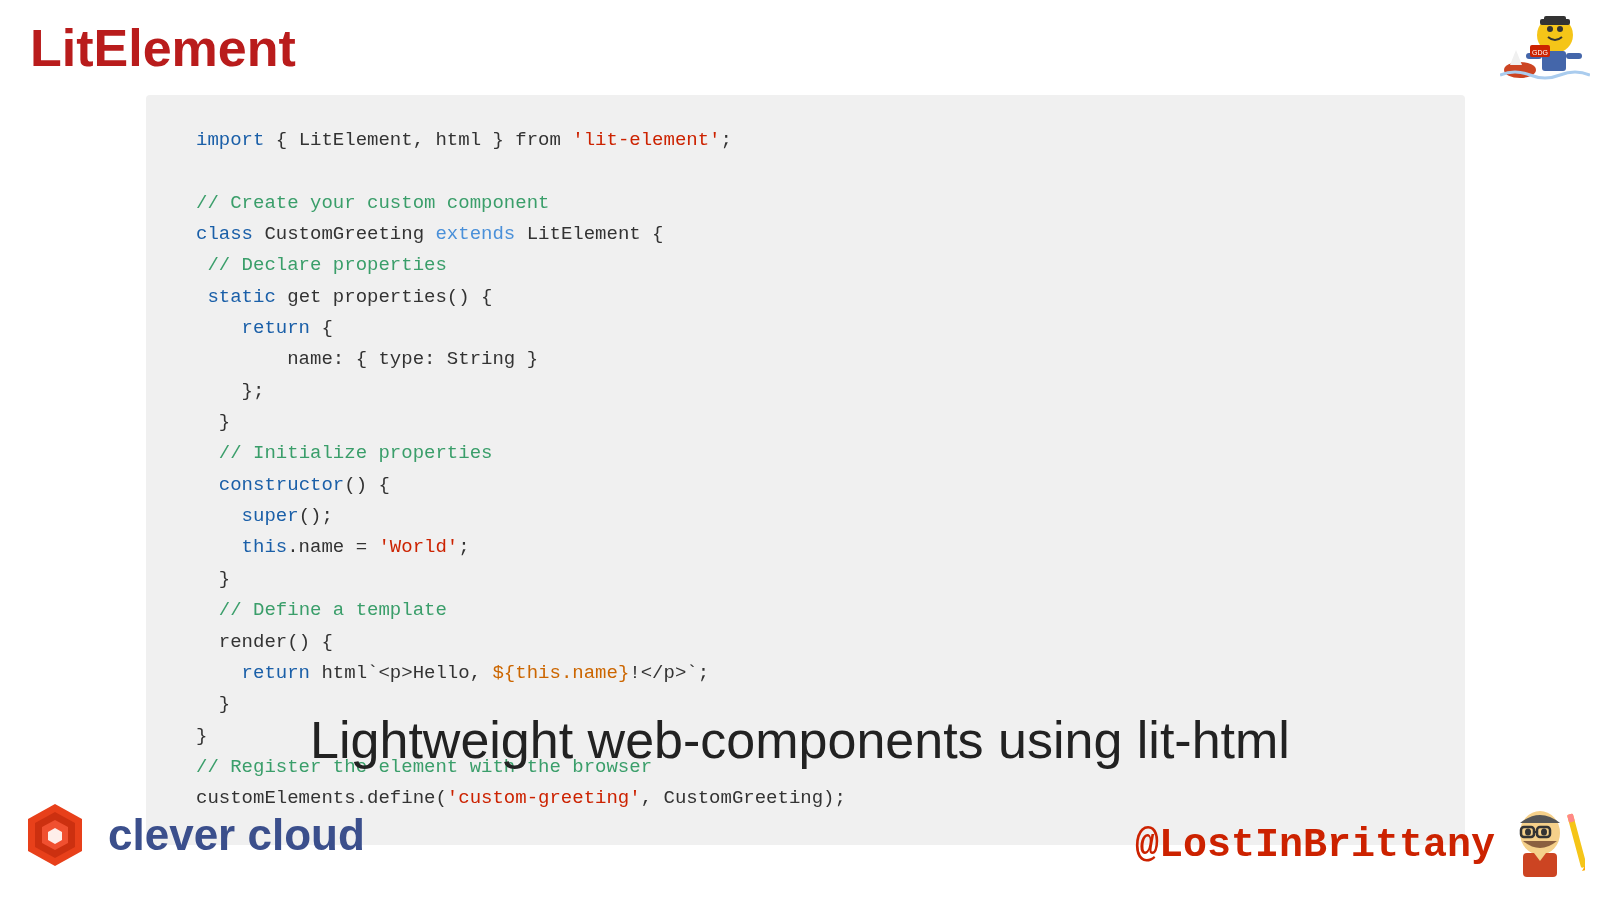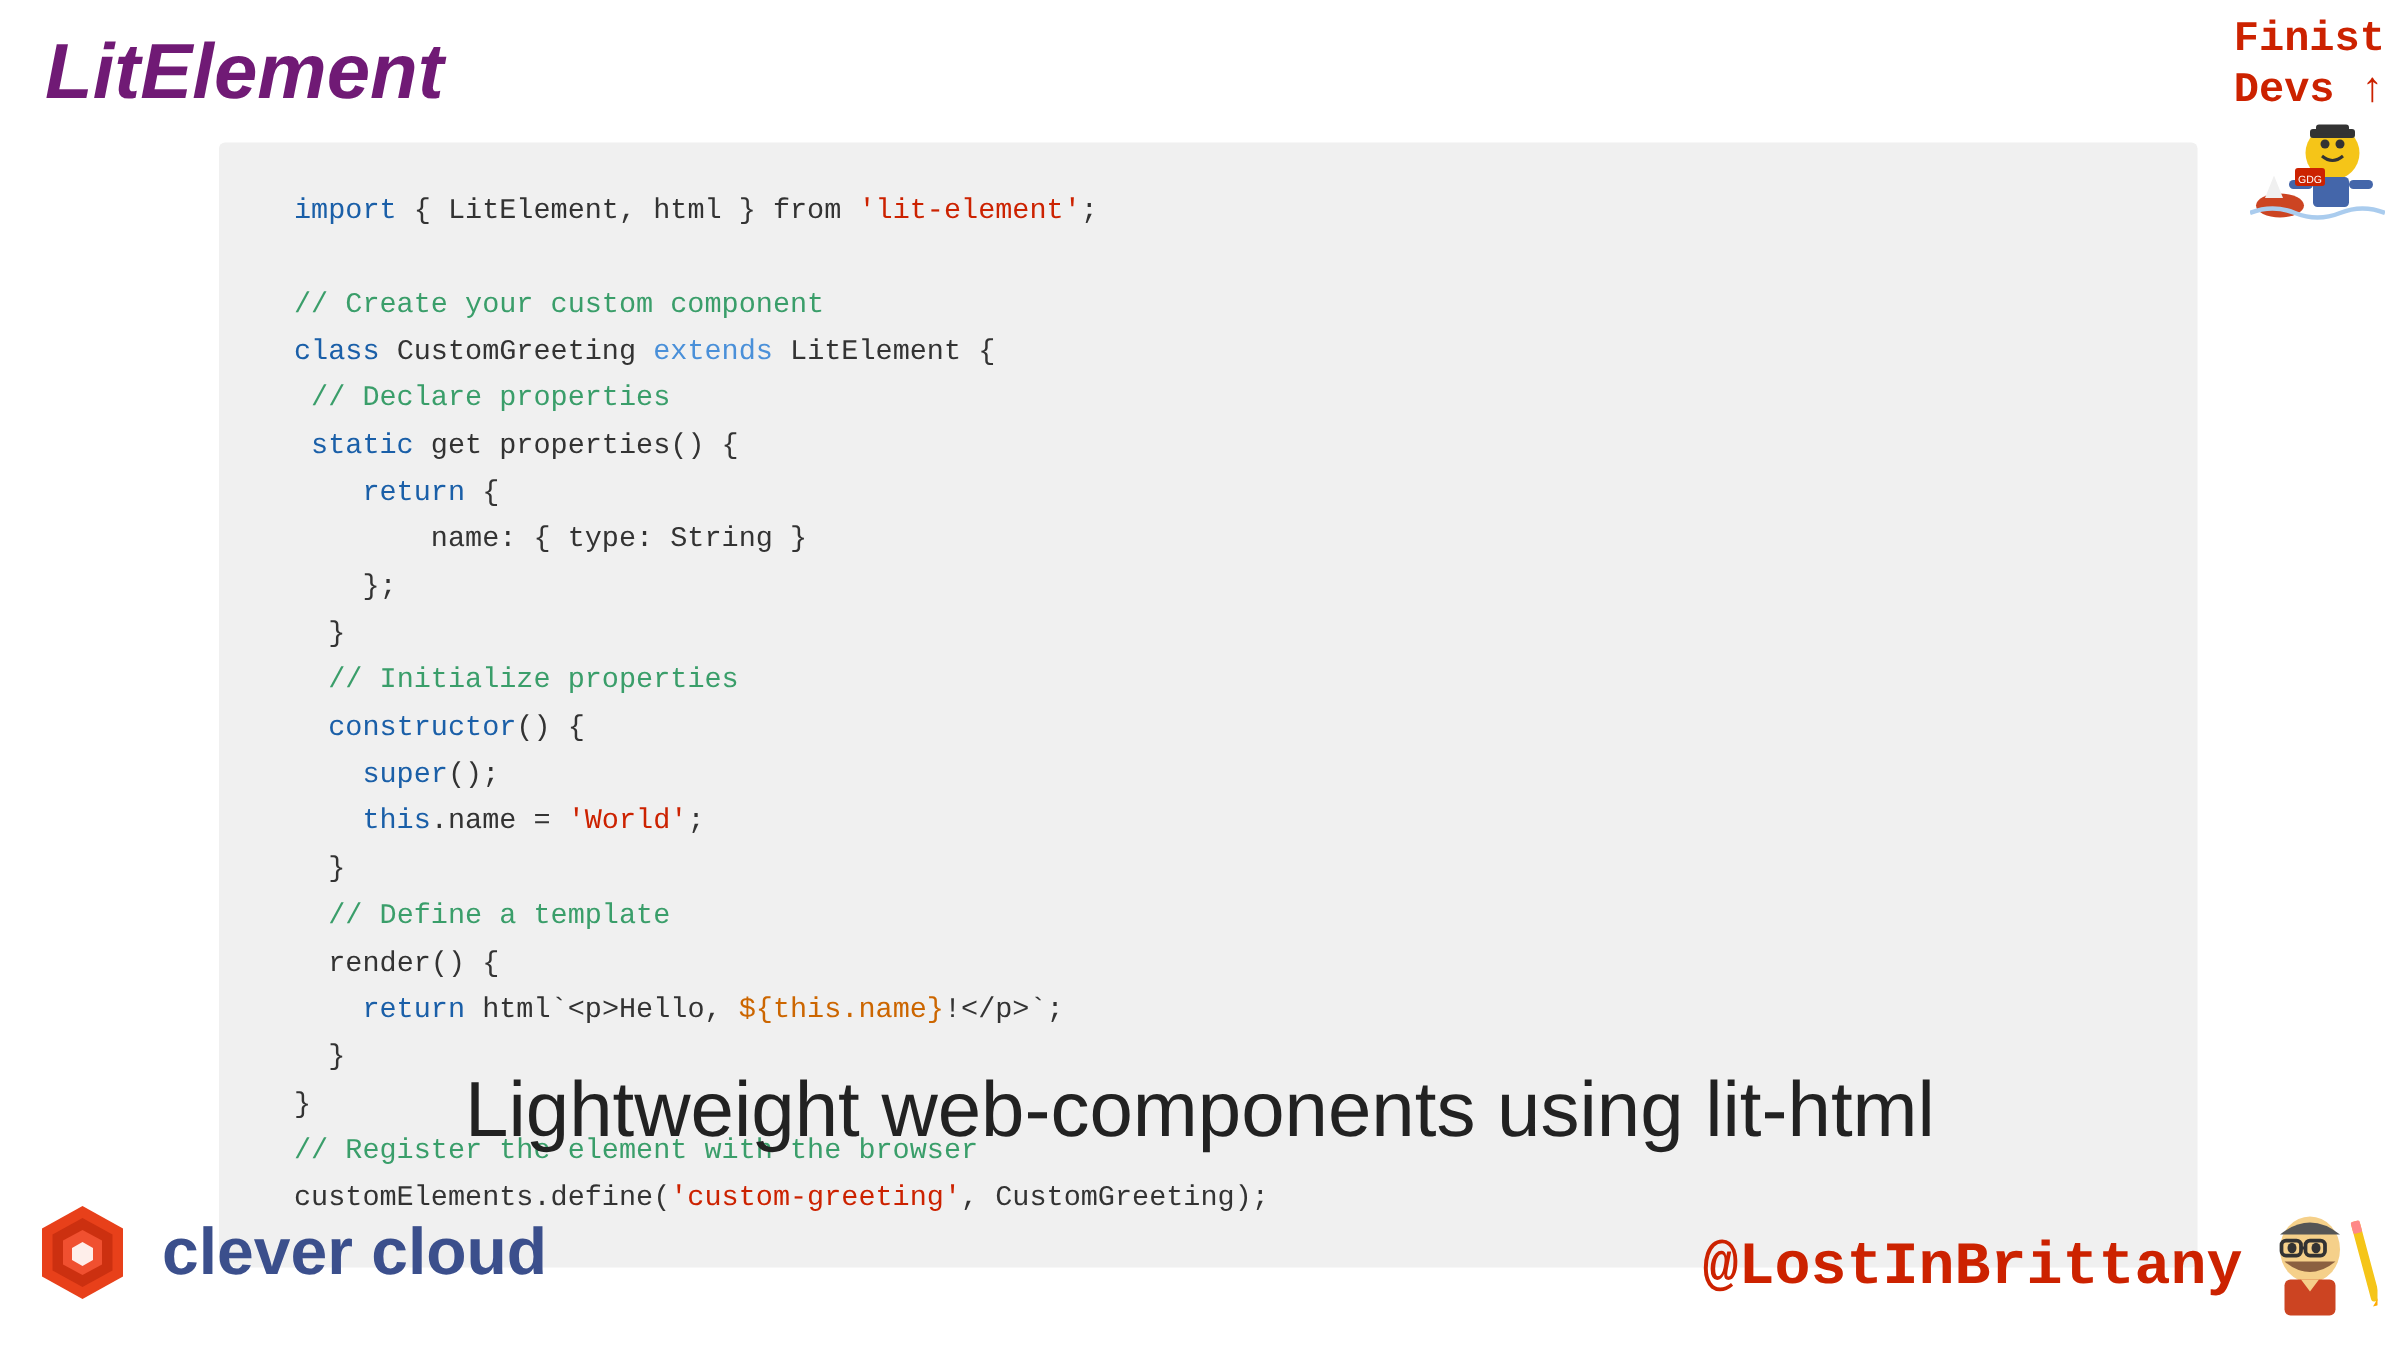--- a/index.html
+++ b/index.html
@@ -13,22 +13,21 @@
       position: relative;
     }
 
     
     .title {
       position: absolute;
       top: 18px;
       left: 30px;
       font-size: 52px;
       font-weight: 900;
-      color: #701a75;
-      font-style: italic;
+      color: #b91c1c;
       font-family: Arial, sans-serif;
     }
 
     
     .top-right-logo {
       position: absolute;
       top: 10px;
       right: 10px;
       text-align: right;
     }
@@ -129,21 +128,20 @@
       width: 80px;
       height: 80px;
     }
   </style>
 </head>
 <body>
 
 <div class="title">LitElement</div>
 
 <div class="top-right-logo">
-  <div class="finist-devs-text">Finist<br>Devs ↑</div>
 
   <svg class="gdg-logo" viewBox="0 0 90 70" xmlns="http://www.w3.org/2000/svg">
 
     <ellipse cx="55" cy="20" rx="18" ry="18" fill="#f5c518"></ellipse>
     <circle cx="50" cy="14" r="3" fill="#333"></circle>
     <circle cx="60" cy="14" r="3" fill="#333"></circle>
     <path d="M48 22 Q55 28 62 22" stroke="#333" stroke-width="2" fill="none"></path>
 
     <rect x="40" y="4" width="30" height="6" fill="#333" rx="2"></rect>
     <rect x="44" y="1" width="22" height="6" fill="#333" rx="2"></rect>

